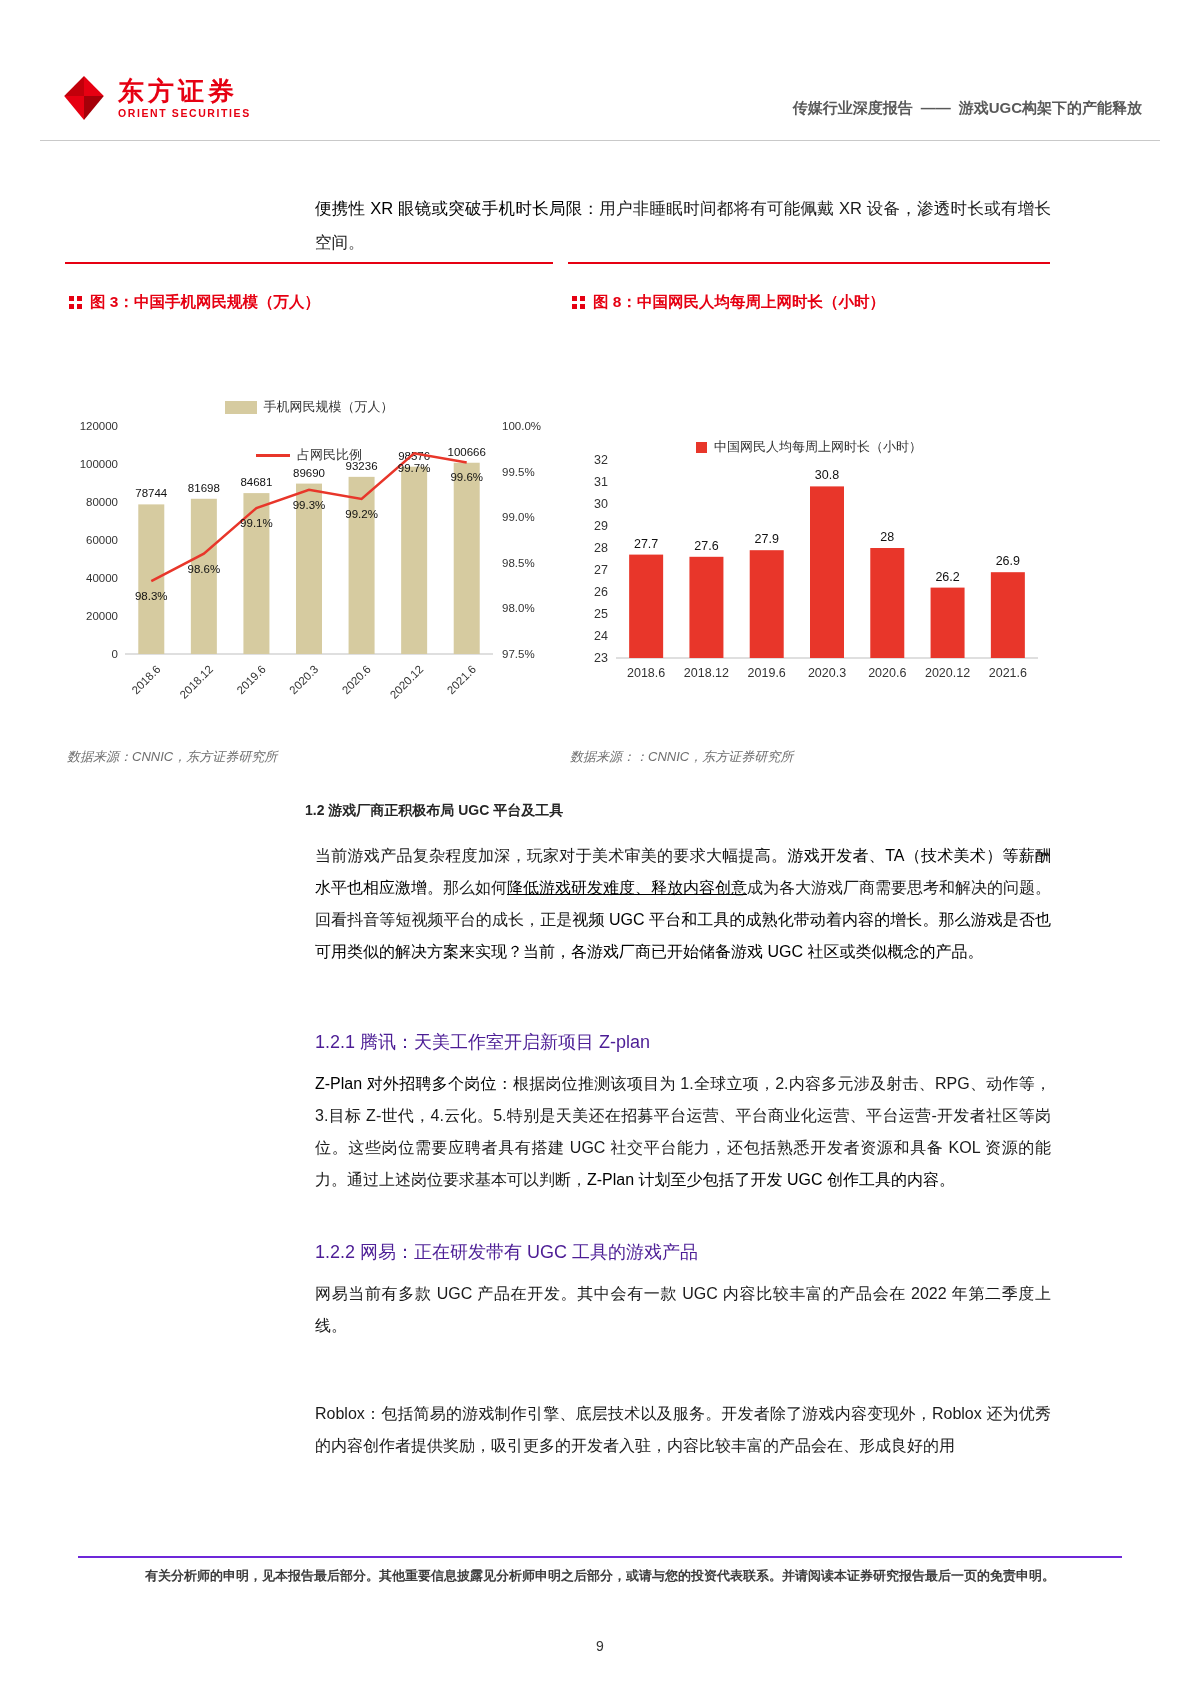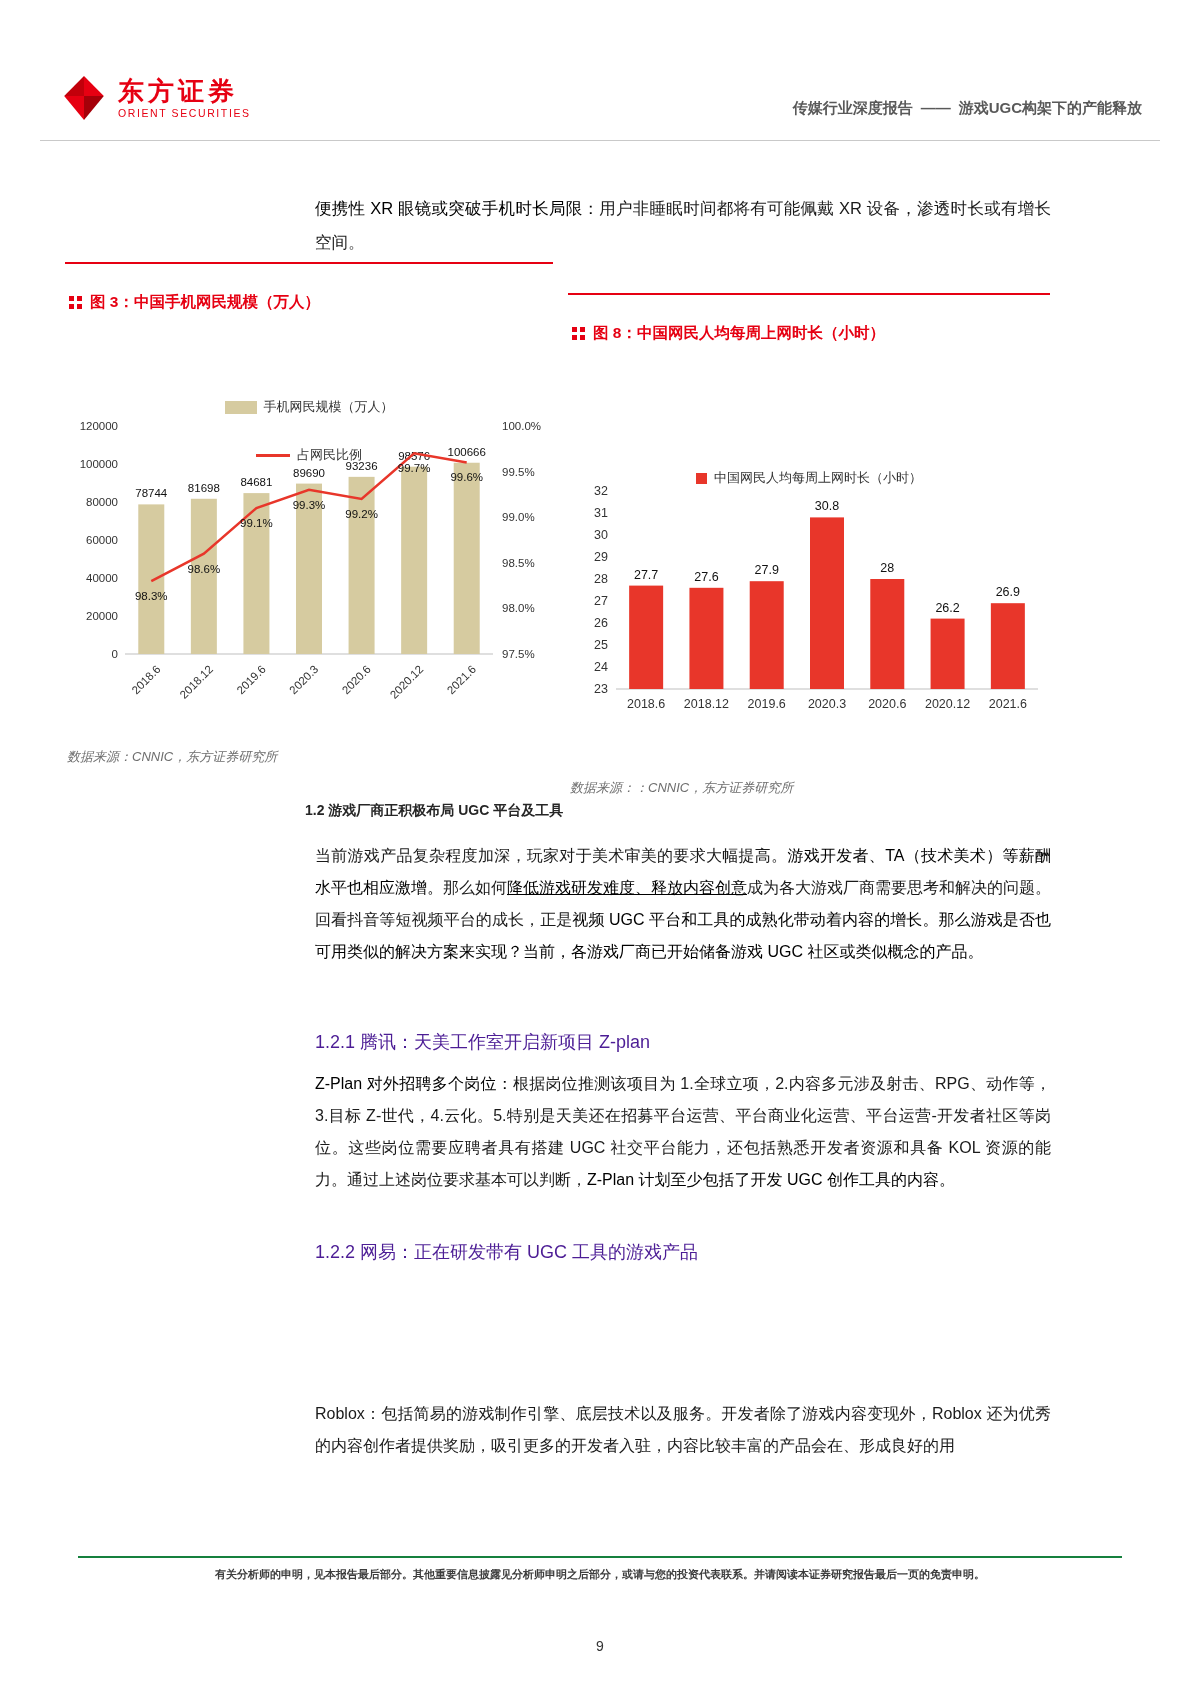--- a/index.html
+++ b/index.html
@@ -4,32 +4,32 @@
 <style>
   html,body{margin:0;padding:0;background:#ffffff;}
   body{font-family:"Liberation Sans","DejaVu Sans",sans-serif;color:#1a1a1a;}
   .page{position:relative;width:1200px;height:1698px;background:#fff;margin:0 auto;overflow:hidden;}
 
   
   .header{position:absolute;top:56px;left:60px;right:58px;height:66px;display:flex;justify-content:space-between;align-items:flex-end;}
   .logo{display:flex;align-items:center;gap:10px;}
   .logo-mark{width:48px;height:48px;}
   .logo-cn{font-size:26px;font-weight:bold;color:var(--accent-red);letter-spacing:4px;line-height:1.1;}
-  .logo-en{font-size:10.5px;font-weight:normal;color:var(--accent-red);letter-spacing:1.6px;margin-top:2px;}
+  .logo-en{font-size:10.5px;font-weight:bold;color:var(--accent-red);letter-spacing:1.6px;margin-top:2px;}
   .header-right{font-size:15px;font-weight:bold;color:var(--heading-gray);padding-bottom:4px;}
   .header-right .sep{margin:0 8px;}
   .header-divider{position:absolute;top:140px;left:40px;right:40px;border-top:1px solid #c9c9c9;}
 
   
   .intro{position:absolute;top:192px;left:315px;width:736px;margin:0;font-size:16.5px;line-height:2.05;text-align:justify;}
 
   
   .figure{position:absolute;top:262px;height:515px;}
   .fig7-pos{left:65px;width:488px;}
-  .fig8-pos{left:568px;width:482px;margin-top:31px;}
+  .fig8-pos{left:568px;width:482px;}
   .fig-rule{position:absolute;top:0;left:0;right:0;border-top:2px solid var(--accent-red);}
   .fig-title{position:absolute;top:30px;left:4px;display:flex;align-items:center;gap:8px;color:var(--accent-red);font-weight:bold;font-size:15.5px;}
   .fig-icon{display:inline-block;width:13px;height:13px;flex:0 0 13px;
     background:
       linear-gradient(to right, rgba(0,0,0,0) 0 42%, #fff 42% 58%, rgba(0,0,0,0) 58% 100%),
       linear-gradient(to bottom, rgba(0,0,0,0) 0 42%, #fff 42% 58%, rgba(0,0,0,0) 58% 100%),
       var(--accent-red);}
   .legend{position:absolute;width:100%;display:flex;justify-content:center;align-items:center;gap:30px;font-size:13px;color:#333;flex-direction:column;}
   .l7{top:136px;}
   .l8{top:176px;}
@@ -60,21 +60,21 @@
   .pos-s12h{top:798px;}
   .pos-s12b{top:840px;}
   .pos-s121h{top:1030px;}
   .pos-s121b{top:1068px;}
   .pos-s122h{top:1240px;}
   .pos-s122b{top:1278px;}
   .pos-s123h{top:1360px;}
   .pos-s123b{top:1398px;}
 
   
-  .footer{position:absolute;top:1556px;left:78px;right:78px;border-top:2px solid #15803d;padding-top:9px;font-size:11px;font-weight:bold;color:#3d3d3d;text-align:center;}
+  .footer{position:absolute;top:1556px;left:78px;right:78px;border-top:2px solid #6d28d9;padding-top:9px;font-size:13px;font-weight:bold;color:#3d3d3d;text-align:center;}
   .pageno{position:absolute;top:1638px;left:0;right:0;text-align:center;font-size:14px;color:#333;}
 </style>
 </head>
 <body>
 
 <div class="page">
 
   <header class="header">
     <div class="logo">
       <svg class="logo-mark" viewBox="0 0 46 46" aria-hidden="true">
@@ -209,19 +209,20 @@
     <div class="fig-source">数据来源：：CNNIC，东方证券研究所</div>
   </section>
 
   <h2 class="h-main pos-s12h">1.2 游戏厂商正积极布局 UGC 平台及工具</h2>
   <p class="body pos-s12b"><span>当前游戏产品复杂程度加深，玩家对于美术审美的要求大幅提高。</span><span class="b">游戏开发者、TA（技术美术）等薪酬水平也相应激增。</span><span>那么如何</span><span class="b u">降低游戏研发难度、释放内容创意</span><span>成为各大游戏厂商需要思考和解决的问题。回看抖音等短视频平台的成长，正是</span><span class="b">视频 UGC 平台和工具的成熟化带动着内容的增长。</span><span class="b">那么游戏是否也可用类似的解决方案来实现？当前，各游戏厂商已开始储备游戏 UGC 社区或类似概念的产品。</span></p>
 
   <h3 class="h-sub pos-s121h">1.2.1 腾讯：天美工作室开启新项目 Z-plan</h3>
   <p class="body pos-s121b"><span class="b">Z-Plan 对外招聘多个岗位：</span><span>根据岗位推测该项目为 1.全球立项，2.内容多元涉及射击、RPG、动作等，3.目标 Z-世代，4.云化。5.特别是天美还在招募平台运营、平台商业化运营、平台运营-开发者社区等岗位。这些岗位需要应聘者具有搭建 UGC 社交平台能力，还包括熟悉开发者资源和具备 KOL 资源的能力。通过上述岗位要求基本可以判断，</span><span class="b">Z-Plan 计划至少包括了开发 UGC 创作工具的内容。</span></p>
 
   <h3 class="h-sub pos-s122h">1.2.2 网易：正在研发带有 UGC 工具的游戏产品</h3>
+  <p class="body pos-s122b"><span>网易当前有多款 UGC 产品在开发。其中会有一款 UGC 内容比较丰富的产品会在 2022 年第二季度上线。</span></p>
 
   <p class="body pos-s123b"><span>Roblox：包括简易的游戏制作引擎、底层技术以及服务。开发者除了游戏内容变现外，Roblox 还为优秀的内容创作者提供奖励，吸引更多的开发者入驻，内容比较丰富的产品会在、形成良好的用</span></p>
 
   <div class="footer">有关分析师的申明，见本报告最后部分。其他重要信息披露见分析师申明之后部分，或请与您的投资代表联系。并请阅读本证券研究报告最后一页的免责申明。</div>
   <div class="pageno">9</div>
 
 </div>
 
 </body></html>

